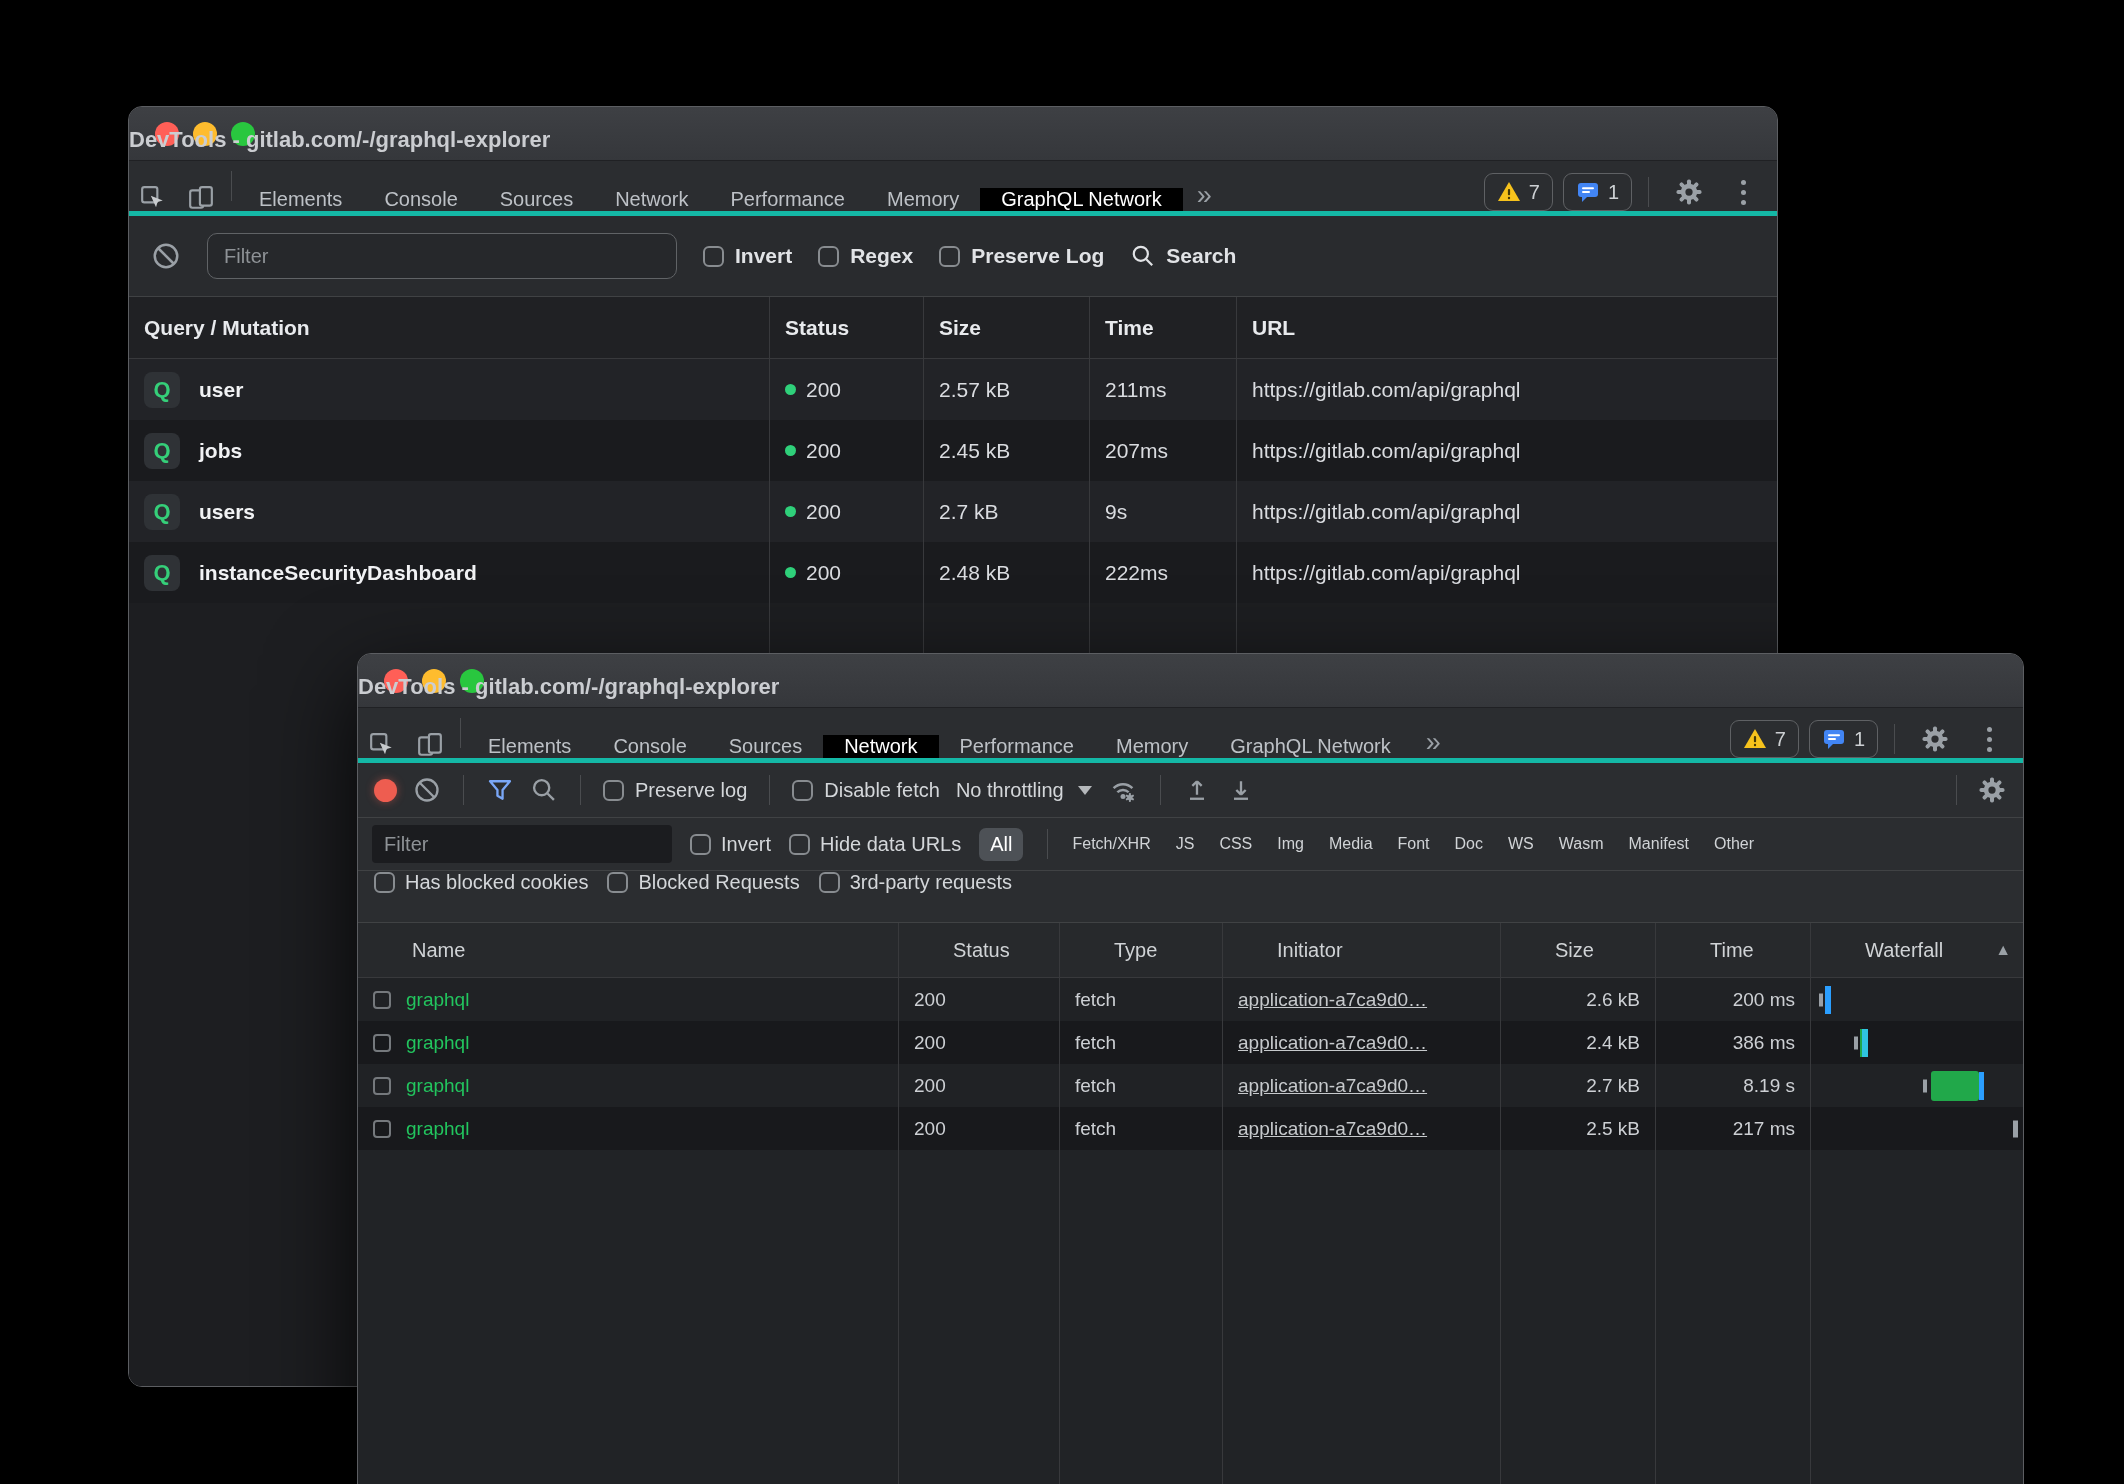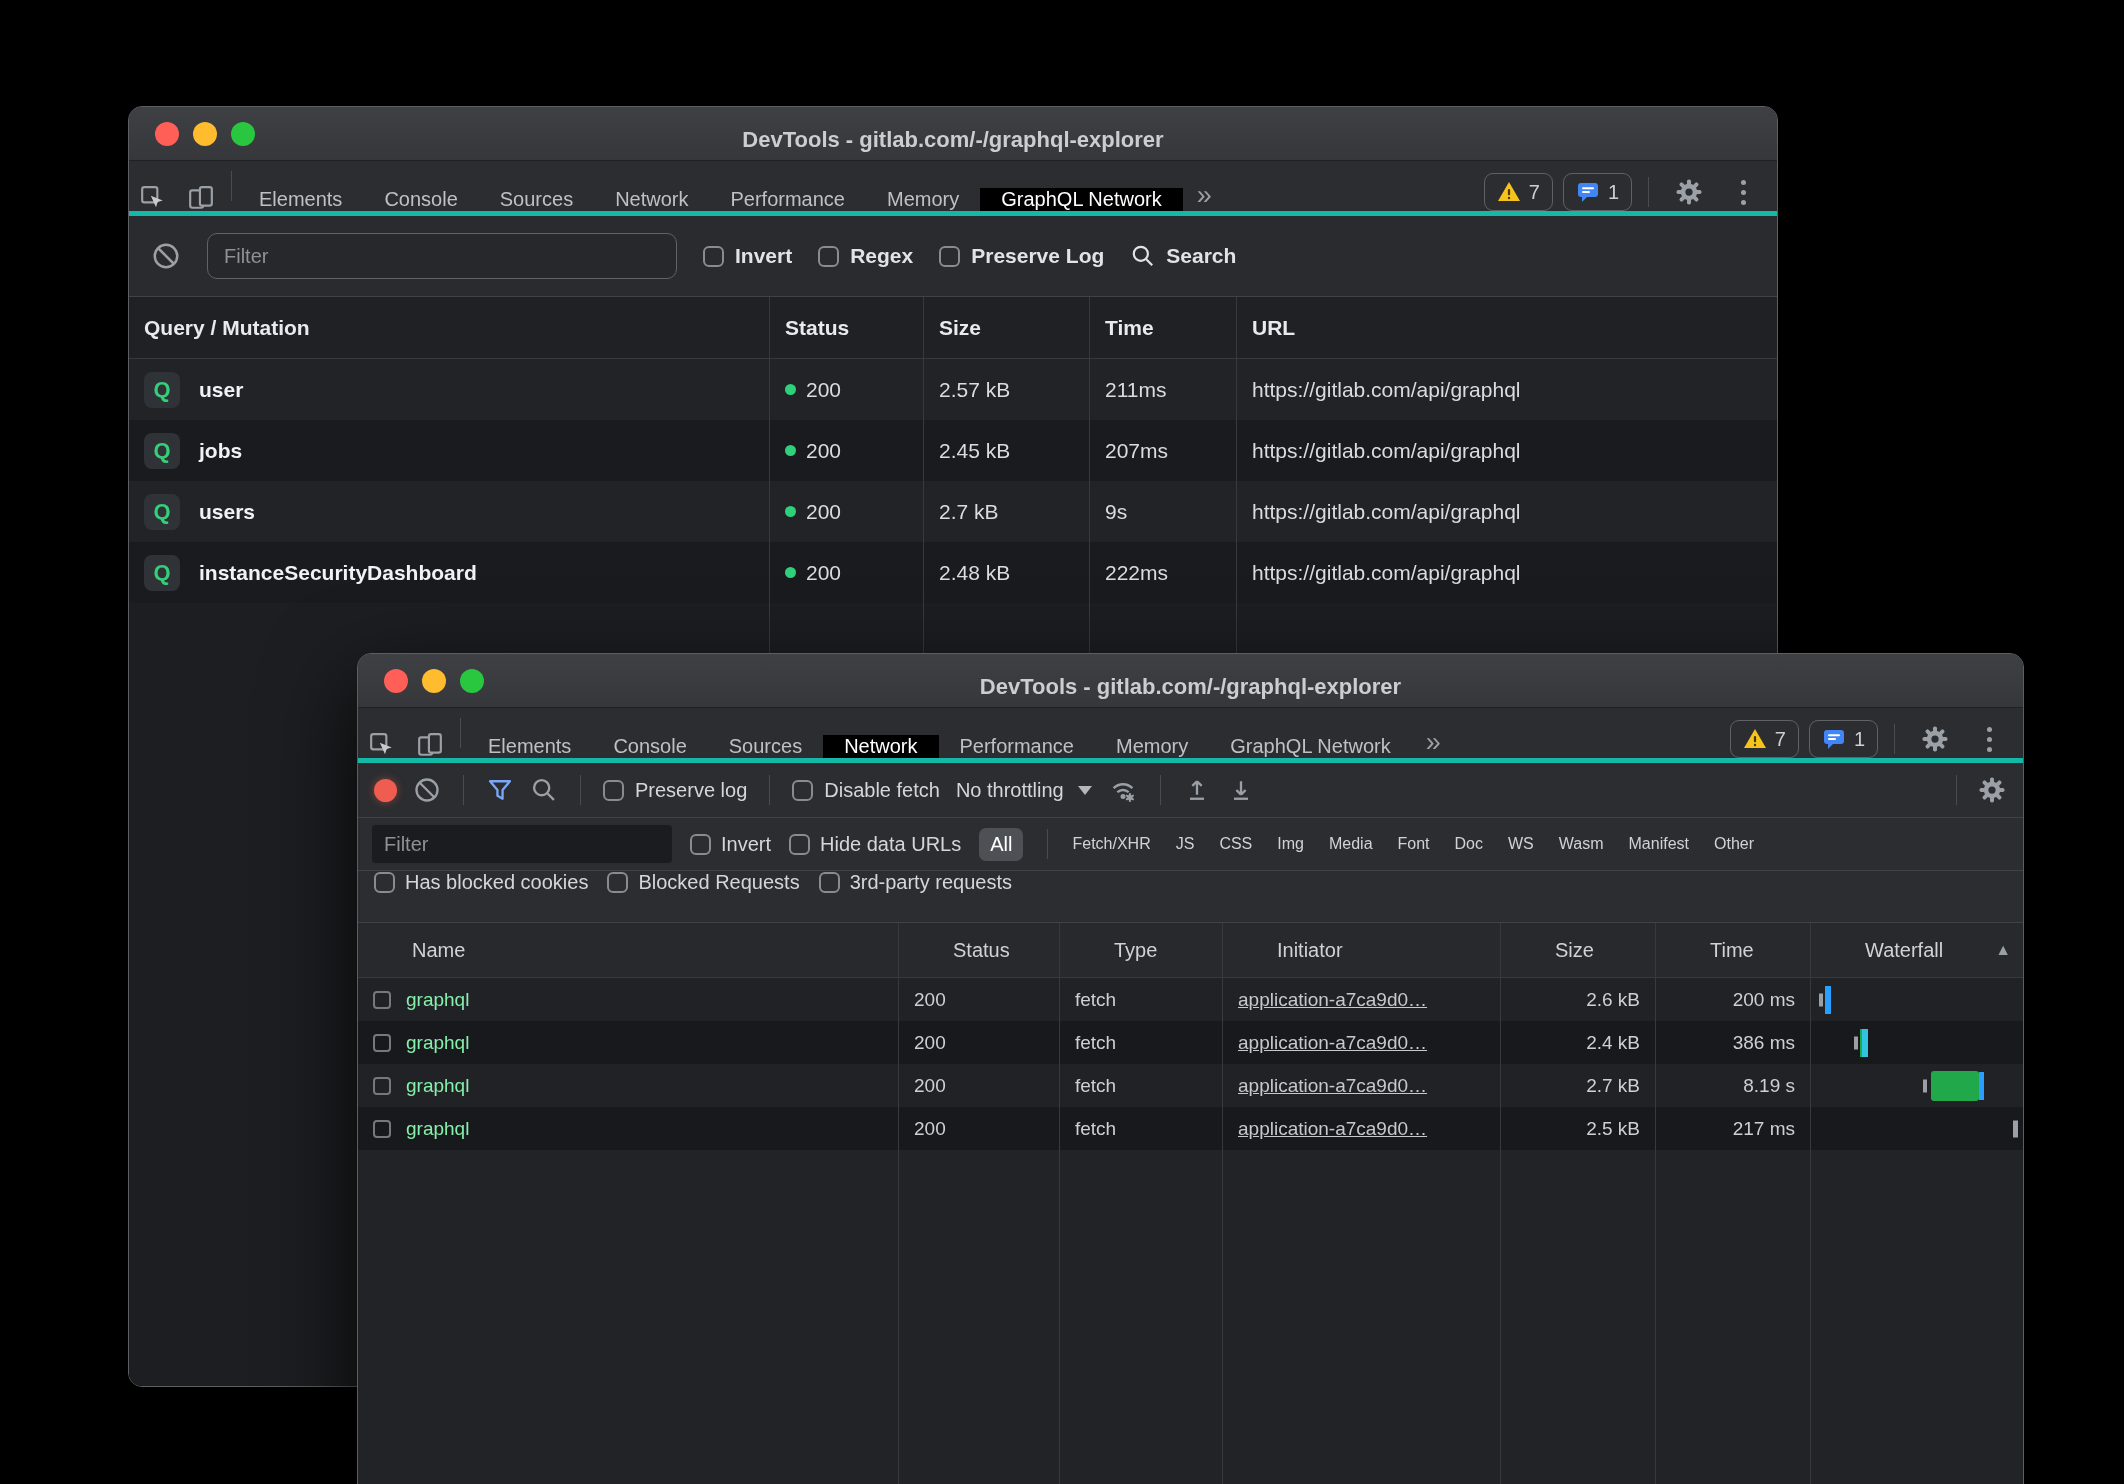--- a/index.html
+++ b/index.html
@@ -19,21 +19,21 @@
           box-shadow:0 30px 90px rgba(0,0,0,.85);}
   #back-window{left:128px;top:106px;width:1650px;height:1281px;z-index:1;}
   #front-window{left:357px;top:653px;width:1667px;height:920px;z-index:2;}
 
   .titlebar{height:54px;flex:0 0 54px;background:linear-gradient(#3d3f43,#36384 0,#37393d);
             background:linear-gradient(#3e4044,#35373b);display:flex;align-items:center;position:relative;
             border-bottom:1px solid #202124;}
   .lights{display:flex;gap:14px;margin-left:26px;}
   .light{width:24px;height:24px;border-radius:50%;}
   .light.red{background:#ff5f57}.light.yellow{background:#febc2e}.light.green{background:#29c73f}
-  .win-title{position:absolute;left:0;right:0;text-align:center;color:#cbcdd1;font-size:22px;font-weight:bold;margin-top:13px;}
+  .win-title{position:absolute;left:0;right:0;text-align:left;color:#cbcdd1;font-size:22px;font-weight:bold;margin-top:13px;}
 
   .tabbar{height:55px;flex:0 0 55px;background:var(--bar-bg);display:flex;align-items:flex-end;
           border-bottom:5px solid #14b8a6;}
   .tabbar .icon-btn{display:flex;align-items:center;justify-content:center;width:48px;}
   .vdiv{width:1px;background:#4a4c4f;height:30px;align-self:center;margin:0 6px;}
   .tabs{display:flex;align-items:stretch;}
   .tab{display:flex;align-items:center;padding:0 21px;color:#bdc1c6;font-size:20px;white-space:nowrap;cursor:default;}
   .tab.selected{background:#000;color:#fff;}
   .more-tabs{display:flex;align-items:center;color:var(--dim);font-size:27px;padding:0 14px;}
   .tab-right{margin-left:auto;display:flex;align-items:center;gap:10px;padding-right:14px;}
@@ -97,21 +97,21 @@
   .n-input::placeholder{color:#8e9296;}
   .fr-cb{display:flex;align-items:center;gap:10px;color:#d4d7da;font-size:20px;white-space:nowrap;}
   .pill{background:#4d5156;color:#fff;border-radius:7px;padding:5px 11px;font-size:20px;}
   .tf-list{display:flex;align-items:center;gap:25px;}
   .tf{color:#d0d3d6;font-size:16px;white-space:nowrap;}
   .options-row{height:52px;flex:0 0 52px;background:var(--bar-bg);border-bottom:1px solid #404244;
                display:flex;align-items:flex-start;padding:0 16px;gap:19px;}
 
   
   #front-window .grow .cell{font-size:19px;color:#cdd0d4;}
-  #front-window .name-cell span.lbl{color:#86efac;}
+  #front-window .name-cell span.lbl{color:#22c55e;}
   #front-window .name-cell .cbx{margin-right:15px;}
   .num{justify-content:flex-end;}
   .link{color:#c6c9cc;text-decoration:underline;}
   .wf-cell{position:relative;padding:0;}
   .wfbox{position:relative;width:100%;height:100%;}
   .wbar{position:absolute;top:50%;transform:translateY(-50%);}
   .sort{position:absolute;right:12px;top:50%;transform:translateY(-50%);color:#9aa0a6;font-size:16px;}
   #front-window .ghead .cell{position:static;}
 
   svg{display:block;}

